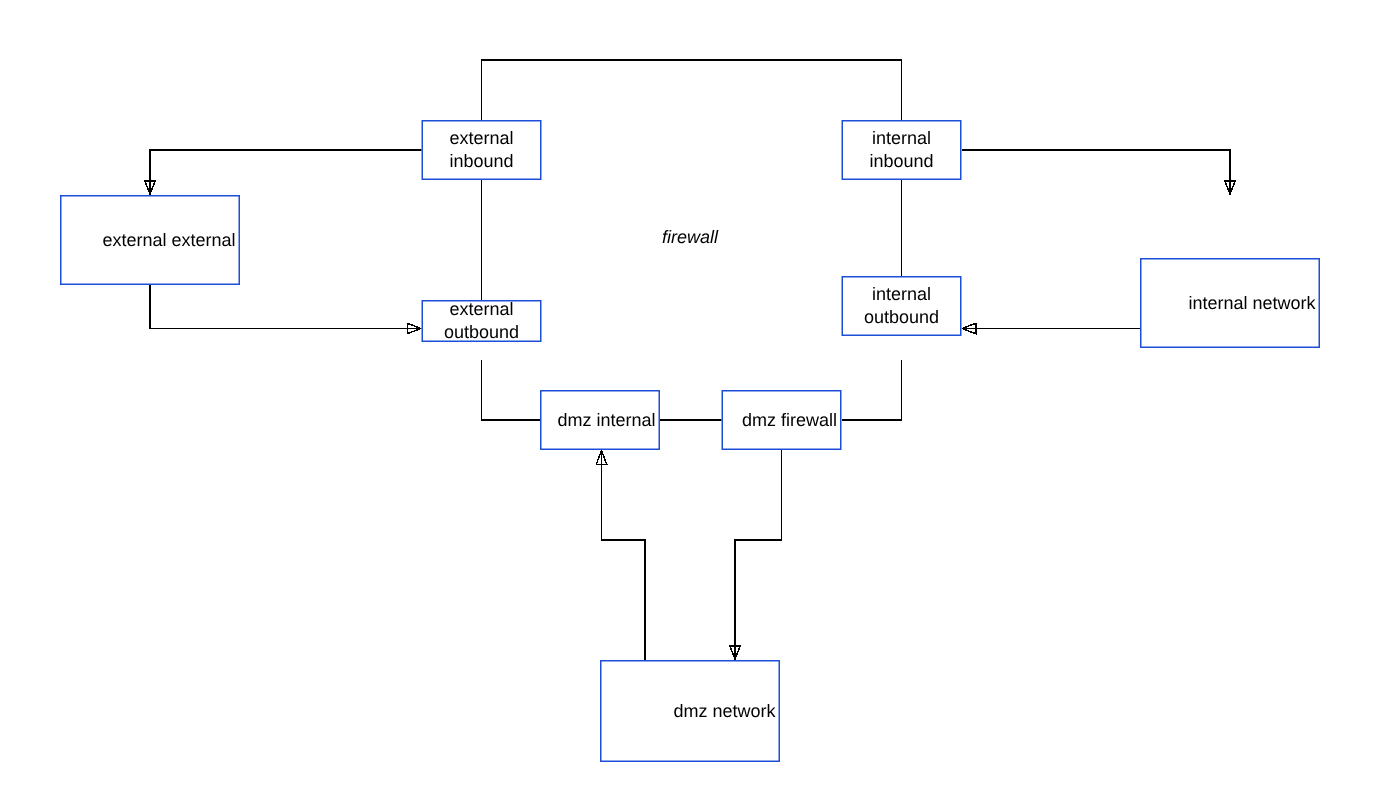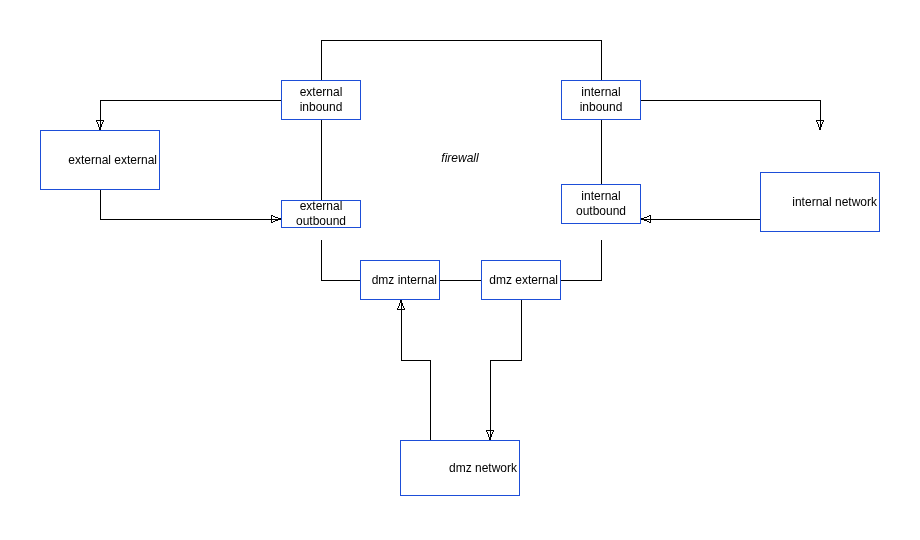--- a/index.html
+++ b/index.html
@@ -105,22 +105,22 @@
 
   <div class="node" style="left:561px; top:184px; width:80px; height:40px;">
     <span>internal outbound</span>
   </div>
 
   <div class="node" style="left:360px; top:260px; width:80px; height:40px; white-space:nowrap;">
     <span>dmz internal</span>
   </div>
 
   <div class="node" style="left:481px; top:260px; width:80px; height:40px; white-space:nowrap;">
-    <span>dmz external</span>
+    <span>dmz firewall</span>
   </div>
 
-  <div class="node" style="left:400px; top:440px; width:120px; height:56px;">
+  <div class="node" style="left:400px; top:440px; width:120px; height:68px;">
     <span>dmz network</span>
   </div>
 
   <div class="floating-label" style="left:410px; top:147px; width:100px; height:22px;font-style:italic;">firewall</div>
 
 </div>
 
 </body></html>

